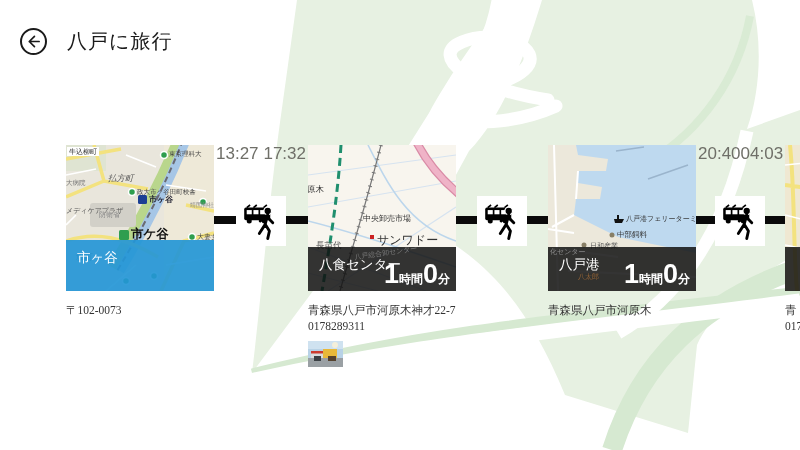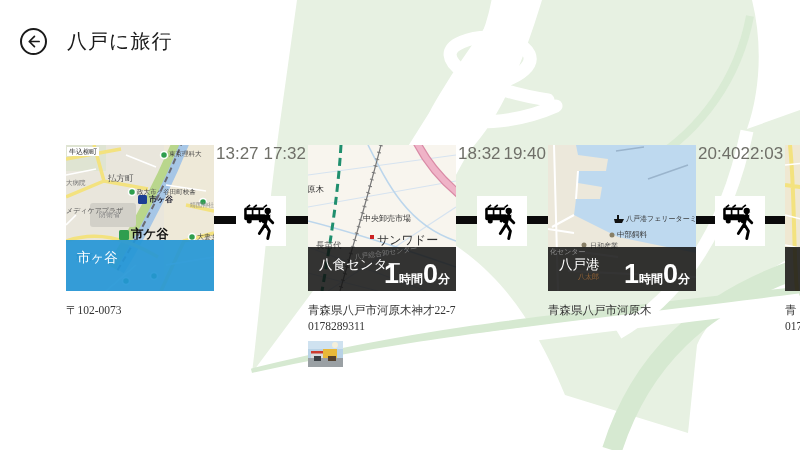--- a/index.html
+++ b/index.html
@@ -65,27 +65,23 @@
   </div>
 
   <div class="connector" style="left:214px;width:94px;"></div>
   <div class="connector" style="left:456px;width:92px;"></div>
   <div class="connector" style="left:696px;width:89px;"></div>
 
   <div class="leg" style="left:216px;width:90px;">
     <span>13:27</span>
     <span>17:32</span>
   </div>
-  <div class="leg" style="left:458px;width:88px;">
-    <span>18:32</span>
-    <span>19:40</span>
-  </div>
   <div class="leg" style="left:698px;width:85px;">
     <span>20:40</span>
-    <span>22:03</span>
+    <span>04:03</span>
   </div>
 
   <div class="transit-badge" style="left:236px;">
     <svg width="42" height="42" viewBox="0 0 50 50">
       <path d="M8,9 l4,-3 M16,9 l4,-3 M28,9 l4,-3" stroke="#000" stroke-width="2"></path>
       <rect x="5" y="9" width="31" height="15" rx="2" fill="#000"></rect>
       <rect x="8" y="12" width="6" height="5" fill="#fff"></rect>
         <rect x="16" y="12" width="6" height="5" fill="#fff"></rect>
         <rect x="24" y="12" width="6" height="5" fill="#fff"></rect>
       <circle cx="11" cy="25" r="3" fill="#000"></circle>
@@ -139,21 +135,21 @@
           <circle cx="98" cy="10" r="3.5"></circle>
             <circle cx="66" cy="47" r="3.5"></circle>
             <circle cx="126" cy="92" r="3.5"></circle>
           <circle cx="88" cy="131" r="3.5"></circle>
             <circle cx="60" cy="136" r="3.5"></circle>
             <circle cx="137" cy="57" r="3.5"></circle>
         </g>
       </svg>
       <span class="m-label" style="left:1px;top:2px;font-size:7px;background:#fff;padding:1px 2px;color:#333;">牛込柳町</span>
       <span class="m-label" style="left:0px;top:35px;font-size:6.5px;color:#777;">大病院</span>
-      <span class="m-label" style="left:42px;top:29px;font-size:8.5px;color:#555;">払方町</span>
+      <span class="m-label" style="left:42px;top:29px;font-size:8.5px;color:#555;font-style:italic;">払方町</span>
       <span class="m-label" style="left:103px;top:6px;font-size:6.5px;color:#444;">東京理科大</span>
       <span class="m-label" style="left:71px;top:44px;font-size:6.5px;color:#444;">政大市ヶ谷田町校舎</span>
       <span class="m-label" style="left:0px;top:62px;font-size:7px;color:#555;">メディケアプラザ</span>
       <span class="m-label" style="left:33px;top:66px;font-size:7px;color:#888;">防衛省</span>
       <span class="m-label" style="left:83px;top:51px;font-size:8px;font-weight:700;color:#223;">市ヶ谷</span>
       <span class="m-label" style="left:65px;top:83px;font-size:12.5px;font-weight:700;color:#111;">市ケ谷</span>
       <span class="m-label" style="left:131px;top:88px;font-size:7px;color:#444;">大妻女</span>
       <span class="m-label" style="left:10px;top:108px;font-size:8.5px;color:#555;">坂町</span>
       <span class="m-label" style="left:124px;top:57px;font-size:6px;color:#888;">靖国神社</span>
     </div>

